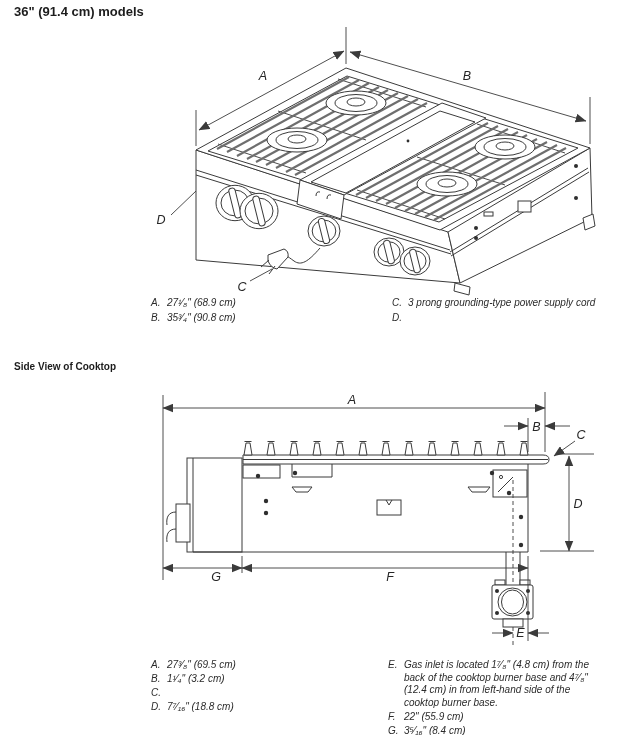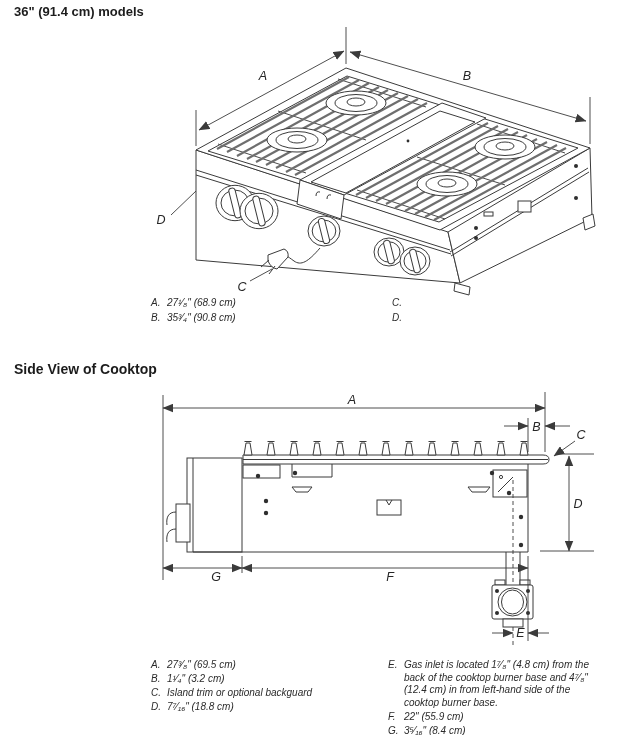--- a/index.html
+++ b/index.html
@@ -1,20 +1,20 @@
 <!DOCTYPE html>
 <html><head>
 <meta charset="utf-8">
 <style>
   html,body{margin:0;padding:0;background:#ffffff;}
   .page{position:relative;width:622px;height:735px;background:#fff;overflow:hidden;
         font-family:"Liberation Sans",sans-serif;color:#2a2a2a;}
   .heading{position:absolute;left:14px;font-weight:bold;color:#1c1c1c;font-size:13px;}
   #h1{top:4px;}
-  #h2{top:361px;font-size:14px;}
+  #h2{top:361px;font-size:10px;}
   .legend{position:absolute;font-style:italic;font-size:10px;line-height:12.5px;color:#2b2b2b;}
   #lg1c1{left:151px;top:297px;width:215px;}
   #lg1c2{left:392px;top:297px;width:212px;}
   #lg2c1{left:151px;top:659px;width:220px;}
   #lg2c2{left:388px;top:659px;width:215px;}
   .lrow{display:flex;margin-bottom:2.5px;}
   #lg2c1 .lrow,#lg2c2 .lrow{margin-bottom:1.5px;}
   .lkey{width:16px;flex:none;}
   .ltext{flex:1;max-width:190px;}
   svg{position:absolute;left:0;top:0;}
@@ -304,38 +304,38 @@
       <span class="ltext">27¹⁄₈" (68.9 cm)</span>
     </div>
     <div class="lrow">
       <span class="lkey">B.</span>
       <span class="ltext">35³⁄₄" (90.8 cm)</span>
     </div>
   </div>
   <div class="legend" id="lg1c2">
     <div class="lrow">
       <span class="lkey">C.</span>
+      <span class="ltext">3 prong grounding-type power supply cord</span>
     </div>
     <div class="lrow">
       <span class="lkey">D.</span>
     </div>
   </div>
 
   <div class="legend" id="lg2c1">
     <div class="lrow">
       <span class="lkey">A.</span>
       <span class="ltext">27³⁄₈" (69.5 cm)</span>
     </div>
     <div class="lrow">
       <span class="lkey">B.</span>
       <span class="ltext">1¹⁄₄" (3.2 cm)</span>
     </div>
     <div class="lrow">
       <span class="lkey">C.</span>
-      <span class="ltext">Island trim or optional backguard</span>
     </div>
     <div class="lrow">
       <span class="lkey">D.</span>
       <span class="ltext">7⁷⁄₁₆" (18.8 cm)</span>
     </div>
   </div>
   <div class="legend" id="lg2c2">
     <div class="lrow">
       <span class="lkey">E.</span>
       <span class="ltext">Gas inlet is located 1⁷⁄₈" (4.8 cm) from the back of the cooktop burner base and 4⁷⁄₈" (12.4 cm) in from left-hand side of the cooktop burner base.</span>

